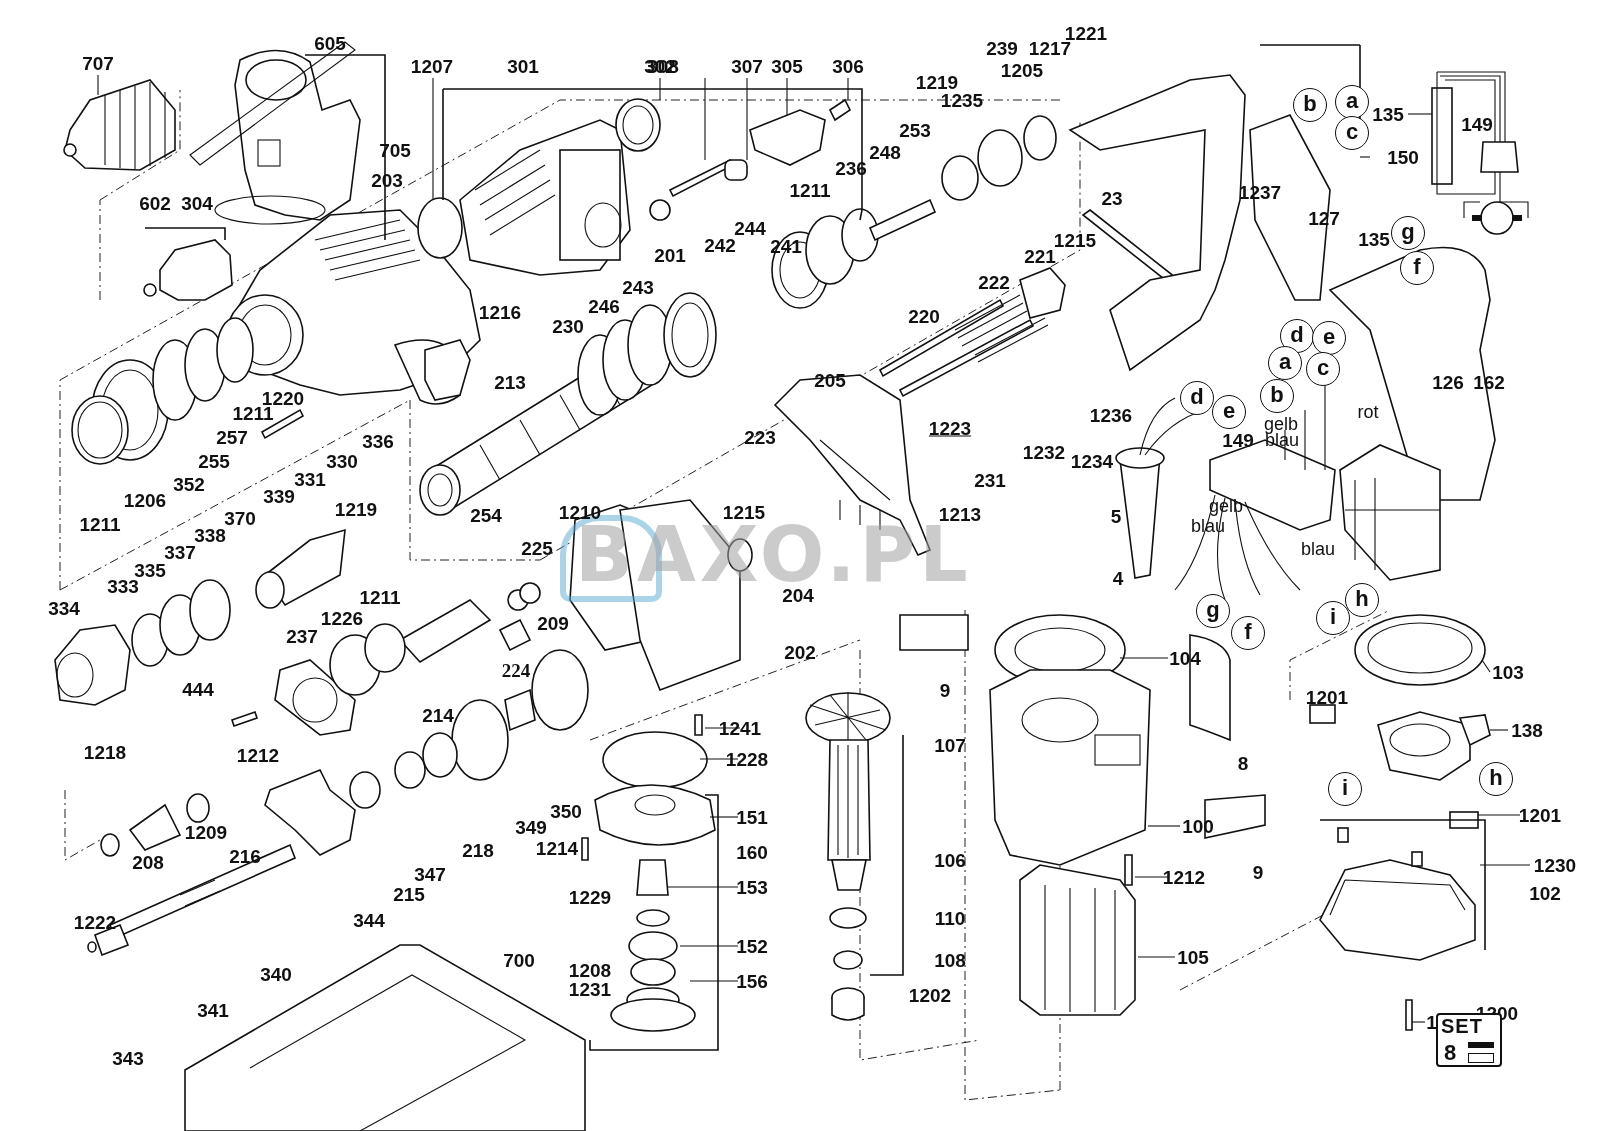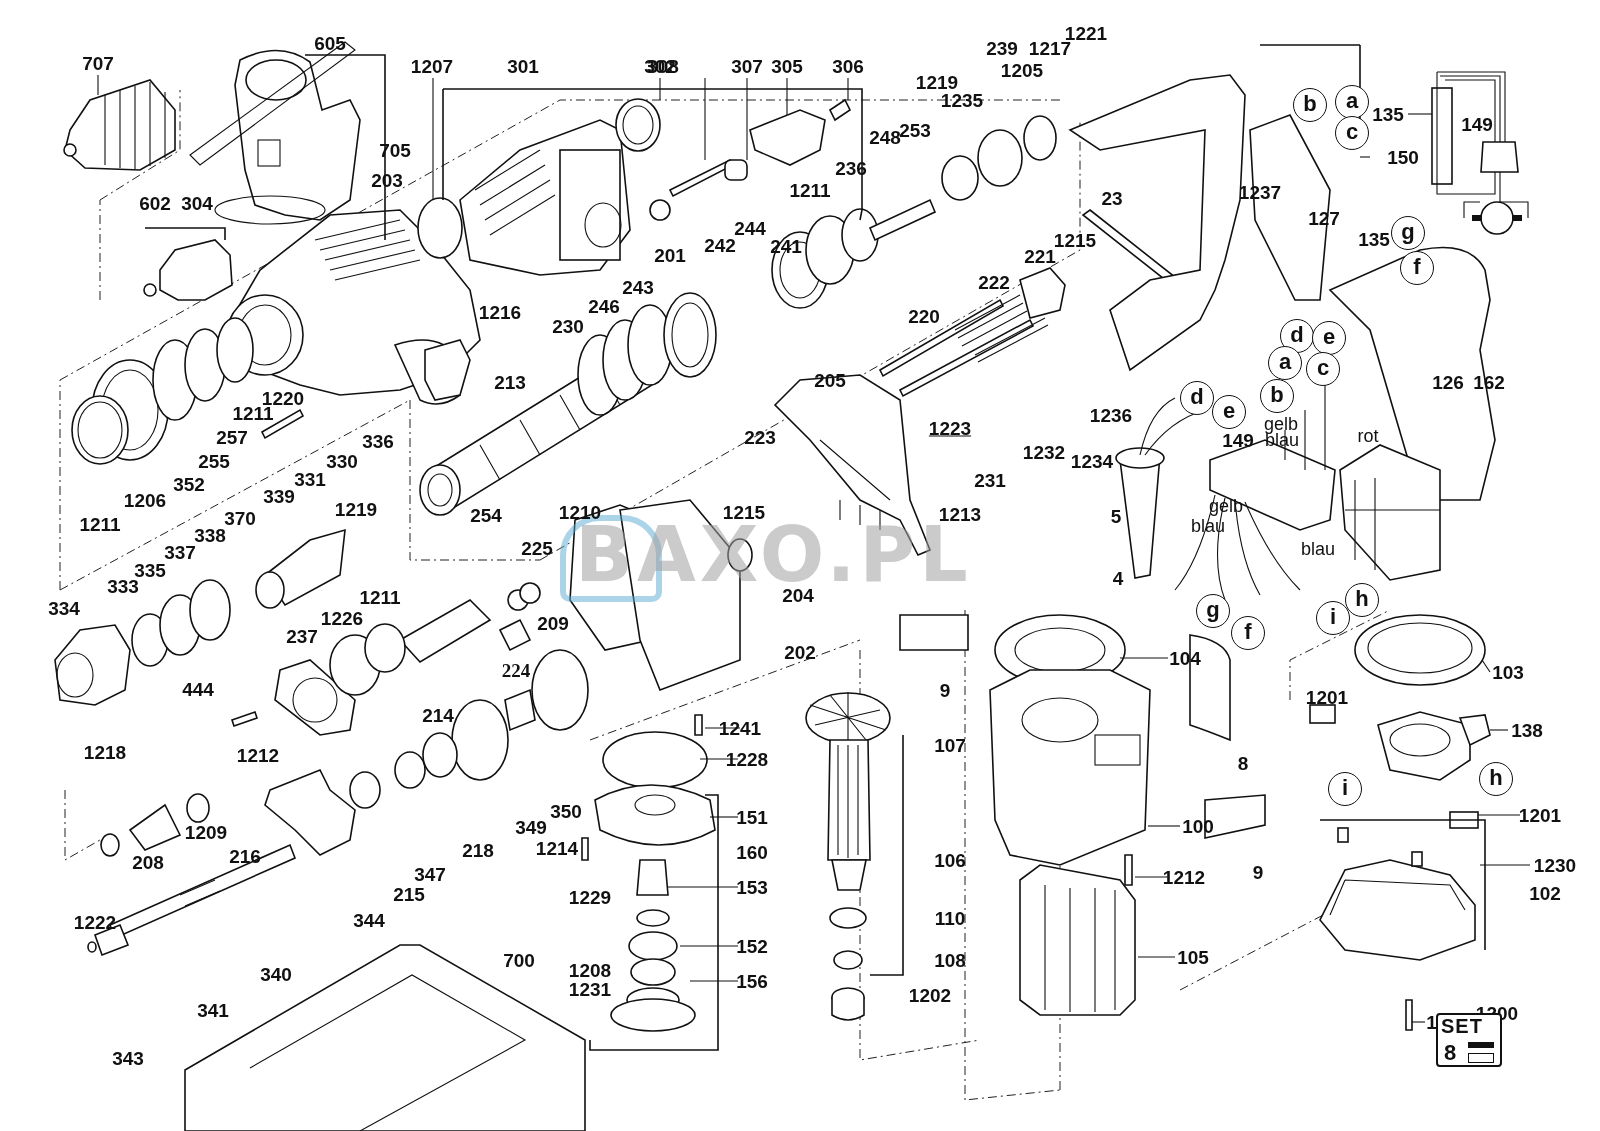--- a/index.html
+++ b/index.html
@@ -352,21 +352,21 @@
     <div class="lbl" style="left: 747px; top: 66px;">307</div>
     <div class="lbl" style="left: 787px; top: 66px;">305</div>
     <div class="lbl" style="left: 848px; top: 66px;">306</div>
     <div class="lbl" style="left: 1002px; top: 48px;">239</div>
     <div class="lbl" style="left: 1086px; top: 33px;">1221</div>
     <div class="lbl" style="left: 1050px; top: 48px;">1217</div>
     <div class="lbl" style="left: 1022px; top: 70px;">1205</div>
     <div class="lbl" style="left: 937px; top: 82px;">1219</div>
     <div class="lbl" style="left: 962px; top: 100px;">1235</div>
     <div class="lbl" style="left: 915px; top: 130px;">253</div>
-    <div class="lbl" style="left: 885px; top: 137px; text-align: right;">248</div>
+    <div class="lbl" style="left: 885px; top: 152px; text-align: right;">248</div>
     <div class="lbl" style="left: 851px; top: 168px;">236</div>
     <div class="lbl" style="left: 810px; top: 190px;">1211</div>
     <div class="lbl" style="left: 786px; top: 210px; margin-top: 36px;">241</div>
     <div class="lbl" style="left: 750px; top: 228px;">244</div>
     <div class="lbl" style="left: 720px; top: 245px;">242</div>
     <div class="lbl" style="left: 670px; top: 255px;">201</div>
     <div class="lbl" style="left: 638px; top: 287px;">243</div>
     <div class="lbl" style="left: 604px; top: 306px;">246</div>
     <div class="lbl" style="left: 568px; top: 326px;">230</div>
     <div class="lbl" style="left: 500px; top: 312px;">1216</div>
@@ -490,21 +490,21 @@
     <div class="circ" style="left: 1362px; top: 600px;">h</div>
     <div class="circ" style="left: 1333px; top: 618px;">i</div>
     <div class="circ" style="left: 1213px; top: 611px;">g</div>
     <div class="circ" style="left: 1248px; top: 633px;">f</div>
     <div class="circ" style="left: 1496px; top: 779px;">h</div>
     <div class="circ" style="left: 1345px; top: 789px;">i</div>
   </div>
 <div id="wires">
     <div class="wire" style="left: 1281px; top: 424px;">gelb</div>
     <div class="wire" style="left: 1282px; top: 440px;">blau</div>
-    <div class="wire" style="left: 1368px; top: 436px; text-align: center;">rot</div>
+    <div class="wire" style="left: 1368px; top: 412px; text-align: center;">rot</div>
     <div class="wire" style="left: 1226px; top: 506px;">gelb</div>
     <div class="wire" style="left: 1208px; top: 526px;">blau</div>
     <div class="wire" style="left: 1318px; top: 549px;">blau</div>
   </div>
 
 <div class="setbox">
   <span class="settxt">SET</span>
   <span class="rings">8</span>
   <span class="bolt"></span>
   <span class="sleeve"></span>

